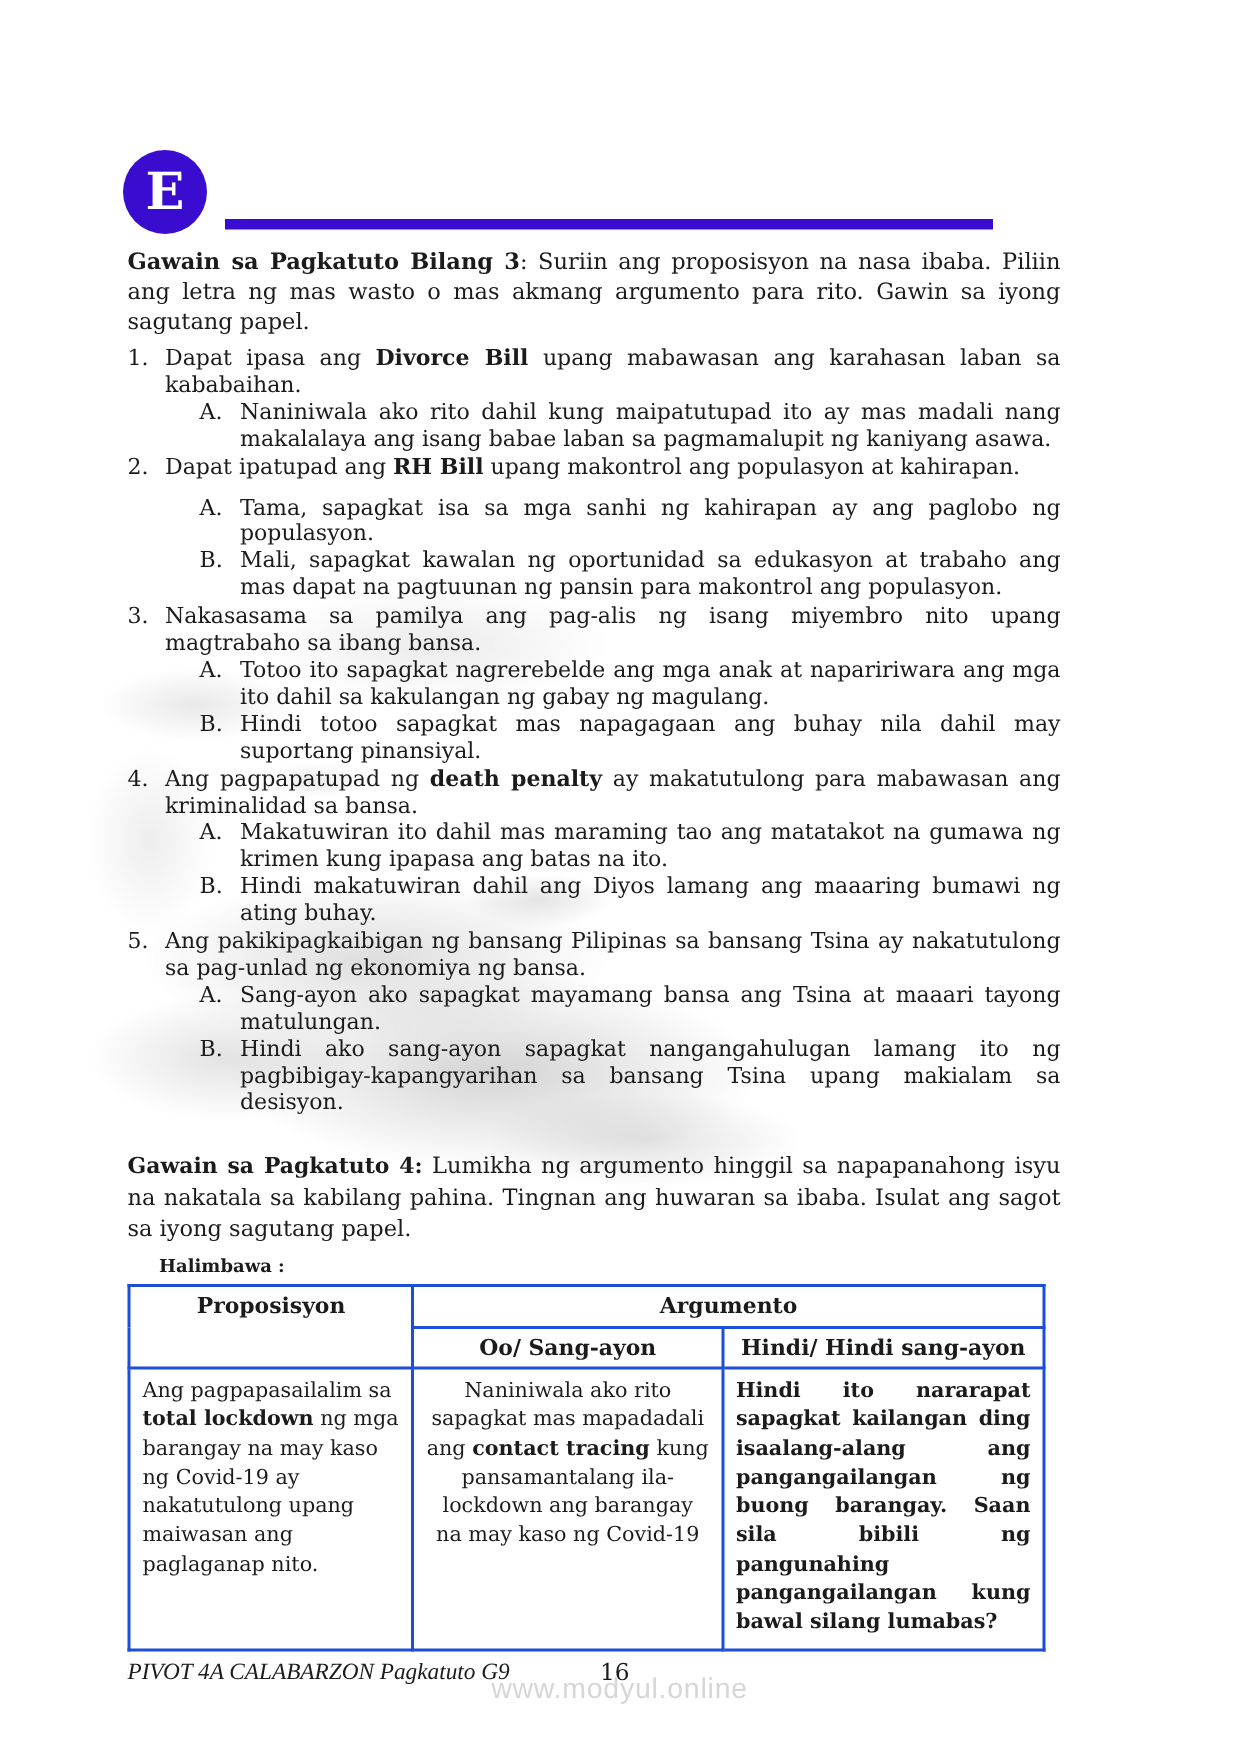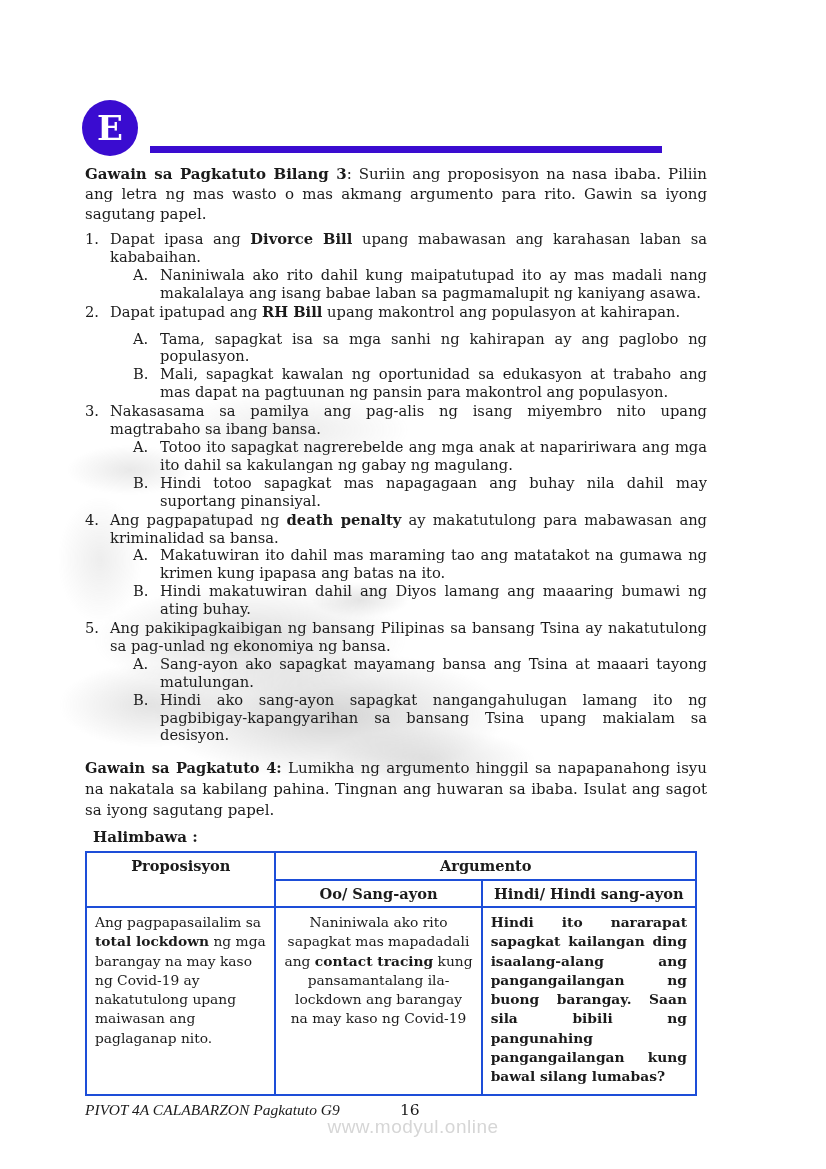--- a/index.html
+++ b/index.html
@@ -37,23 +37,23 @@
   .content { position:absolute; left:85px; top:164px; width:622px; z-index:1; }
 
   .intro { font-size:15px; line-height:20px; text-align:justify; }
   .items { margin-top:6px; font-size:14.7px; line-height:17.9px; text-align:justify; }
   .item { padding-left:25px; margin-top:1px; }
   .num { display:inline-block; width:25px; margin-left:-25px; }
   .opt { margin-left:23px; padding-left:27px; }
   .letter { display:inline-block; width:27px; margin-left:-27px; }
   .gap-top { margin-top:9px; }
 
-  .act4 { margin-top:13px; font-size:15px; line-height:21px; text-align:justify; }
+  .act4 { margin-top:23px; font-size:15px; line-height:21px; text-align:justify; }
   .act4 b { font-size:14.6px; }
-  .example-label { margin-top:7px; margin-left:8px; font-size:15px; font-weight:bold; }
+  .example-label { margin-top:7px; margin-left:21px; font-size:12px; font-weight:bold; }
 
   table.example {
     margin-top:5px; width:612px; border-collapse:collapse;
     font-size:13.8px; line-height:19.3px;
   }
   table.example td { border:2px solid #1d4ed8; vertical-align:top; }
   td.th { text-align:center; vertical-align:middle; font-weight:bold; font-size:14.6px; padding:3px 4px; }
   td.cell { padding:5px 8px 7px 8px; }
   .col-prop { width:190px; }
   .col-oo   { width:207px;text-align:center; }

